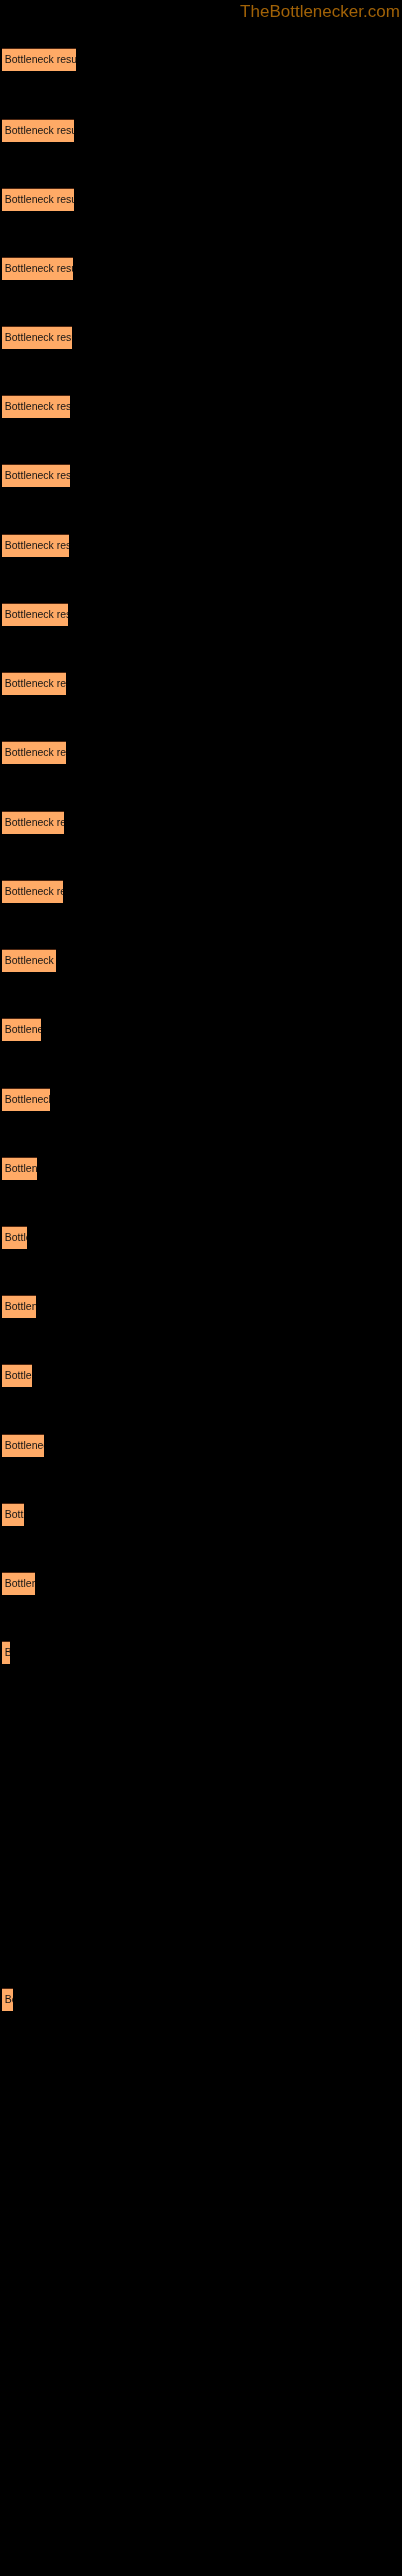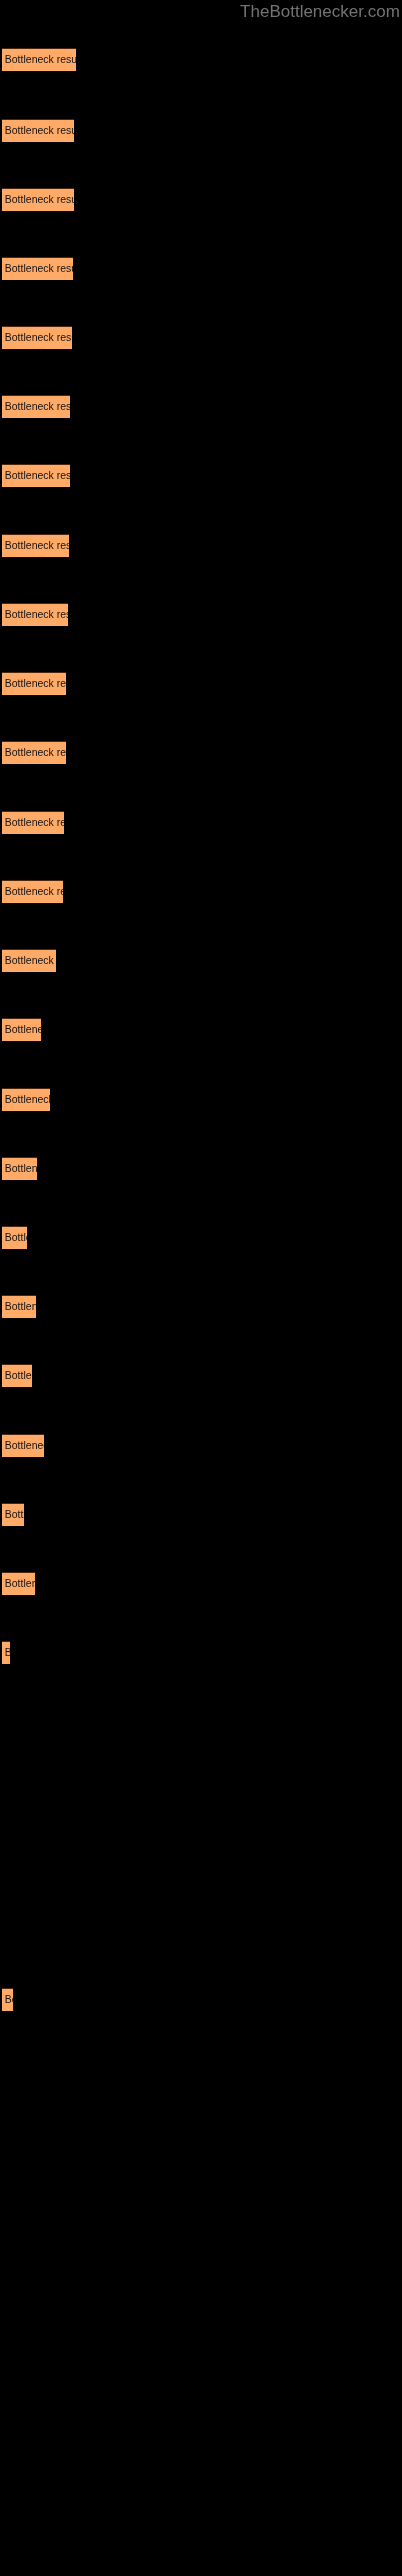--- a/index.html
+++ b/index.html
@@ -25,21 +25,21 @@
     height: 2576px;
     background: #000000;
   }
 
   .watermark {
     position: absolute;
     right: 3.2px;
     top: 0.8px;
     font-size: 17px;
     line-height: 21px;
-    color: #737373;
+    color: #a16207;
     font-family: "Liberation Sans", sans-serif;
     letter-spacing: 0px;
     white-space: nowrap;
     user-select: none;
   }
 
   .bars-layer {
     position: absolute;
     left: 0;
     top: 0;

